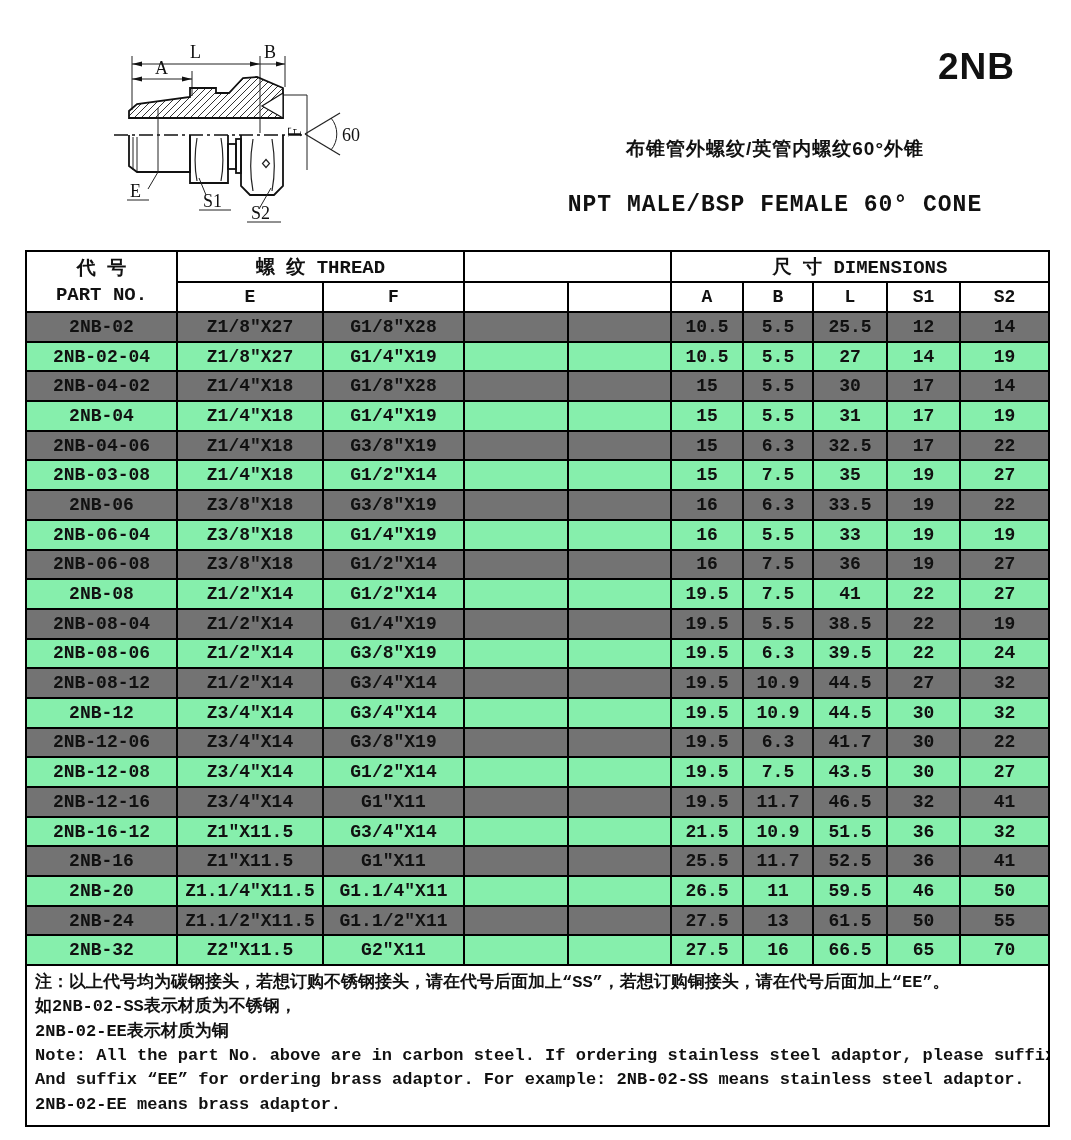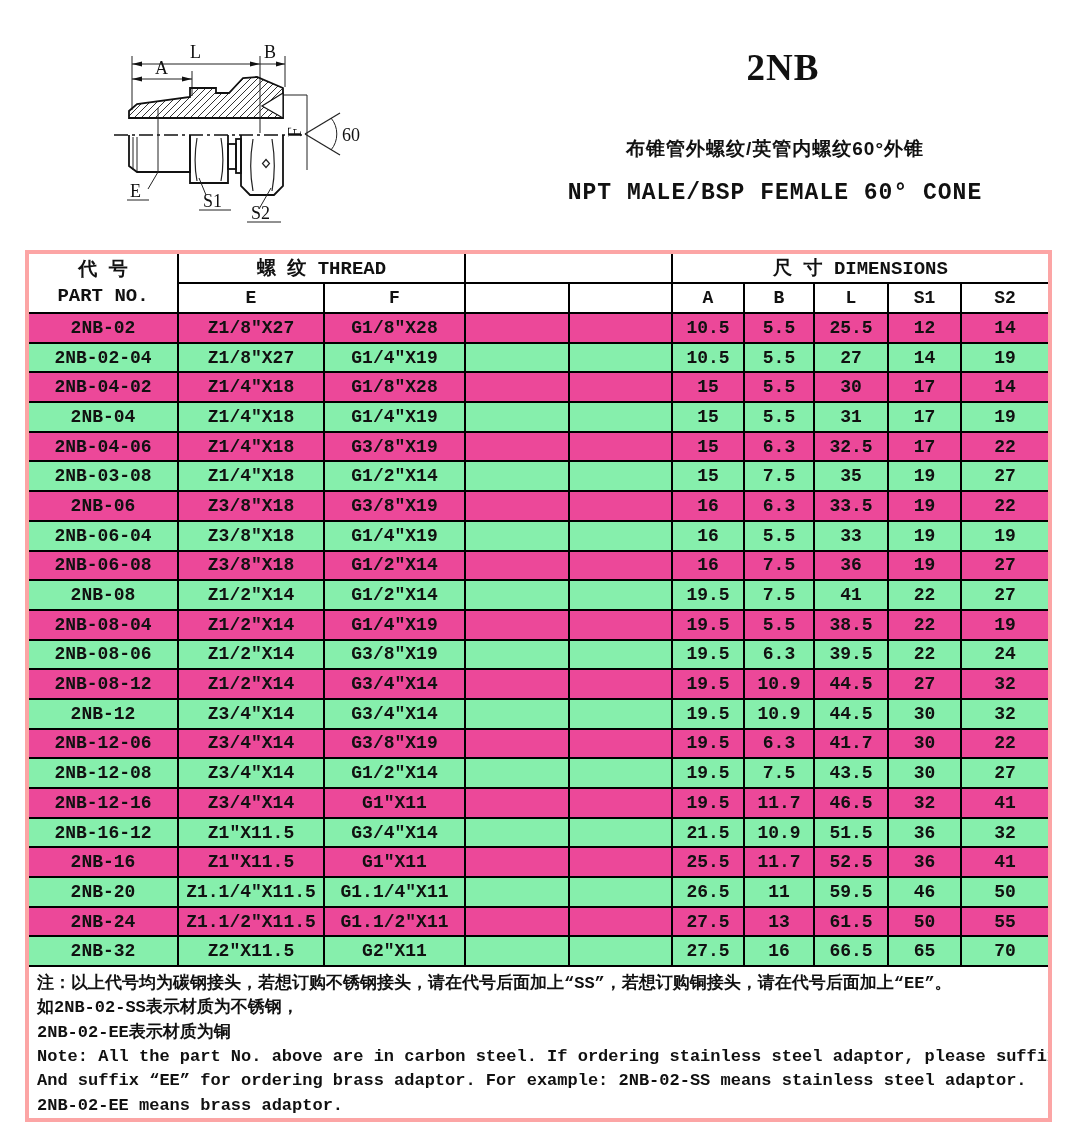--- a/index.html
+++ b/index.html
@@ -7,65 +7,65 @@
   body {
     position:relative;
     width:1071px; height:1140px;
     font-family:"Liberation Mono","DejaVu Sans Mono",monospace;
     color:#111;
   }
 
   
   .title-block { position:absolute; left:535px; top:0; width:480px; text-align:center; }
   .model-title {
-    position:absolute; left:8px; top:46px; width:100%;
-    font-family:Liberation Serif, serif;
-    font-size:37px; font-weight:bold; letter-spacing:1px;
+    position:absolute; left:0; top:46px; width:100%;
+    font-family:Liberation Sans, sans-serif;
+    font-size:37px; font-weight:bold; letter-spacing:1px;text-align:right;
   }
   .subtitle-cn {
     position:absolute; left:0; top:136px; width:100%;
     font-family:"Liberation Sans",sans-serif;
     font-size:19px; font-weight:bold; letter-spacing:1px; white-space:nowrap;
   }
   .subtitle-en {
-    position:absolute; left:0; top:180px; width:100%;
+    position:absolute; left:0; top:192px; width:100%;
     font-family:"Liberation Mono","DejaVu Sans Mono",monospace;
     font-size:23px; font-weight:bold; letter-spacing:1px; white-space:nowrap;
   }
 
   
   #drawing { position:absolute; left:85px; top:28px; }
   #drawing .thin   { stroke:#222; stroke-width:1; fill:none; }
   #drawing .thin2  { stroke:#222; stroke-width:1.2; fill:none; }
   #drawing .outline{ stroke:#111; stroke-width:1.8; fill:none; }
   #drawing .cl     { stroke:#111; stroke-width:1.4; stroke-dasharray:14 4 3 4; fill:none; }
   #drawing .arr    { fill:#111; stroke:none; }
   #drawing text {
     font-family:"Liberation Serif","DejaVu Serif",serif;
     font-size:18px; fill:#111;
   }
 
   
   .table-wrap { position:absolute; left:25px; top:250px; width:1023px; }
   table {
     border-collapse:collapse; table-layout:fixed;
-    width:1023px; border:4px solid #fca5a5;
+    width:1023px; border:2px solid #fca5a5;
   }
   td {
     border:2px solid #000; text-align:center; vertical-align:middle;
     font-size:18px; font-weight:600; padding:0; overflow:hidden; white-space:nowrap;
   }
   tr.h1 { height:31px; } tr.h1 td { font-size:19px; }
   tr.h2 { height:30px; }
   .part-head div { line-height:26px; font-size:19px; }
-  tbody tr { height:29.7px; background:#ec4899; }
+  tbody tr { height:29.7px; background:#737373; }
   tbody tr.alt { background:#86efac; }
   td.notes-cell {
     text-align:left; vertical-align:top; font-weight:600;
-    padding:5px 8px 0 8px; font-size:17px; line-height:24.3px; background:#fff;
+    padding:5px 8px 8px 8px; font-size:17px; line-height:24.3px; background:#fff;
   }
   td.notes-cell div { white-space:nowrap; }
 </style>
 </head>
 <body>
 
 <svg id="drawing" width="292" height="202" viewBox="85 28 292 202" xmlns="http://www.w3.org/2000/svg">
   <defs>
     <pattern id="hatch" patternUnits="userSpaceOnUse" width="7" height="7">
       <path d="M0,7 L7,0" stroke="#333" stroke-width="1"></path>

